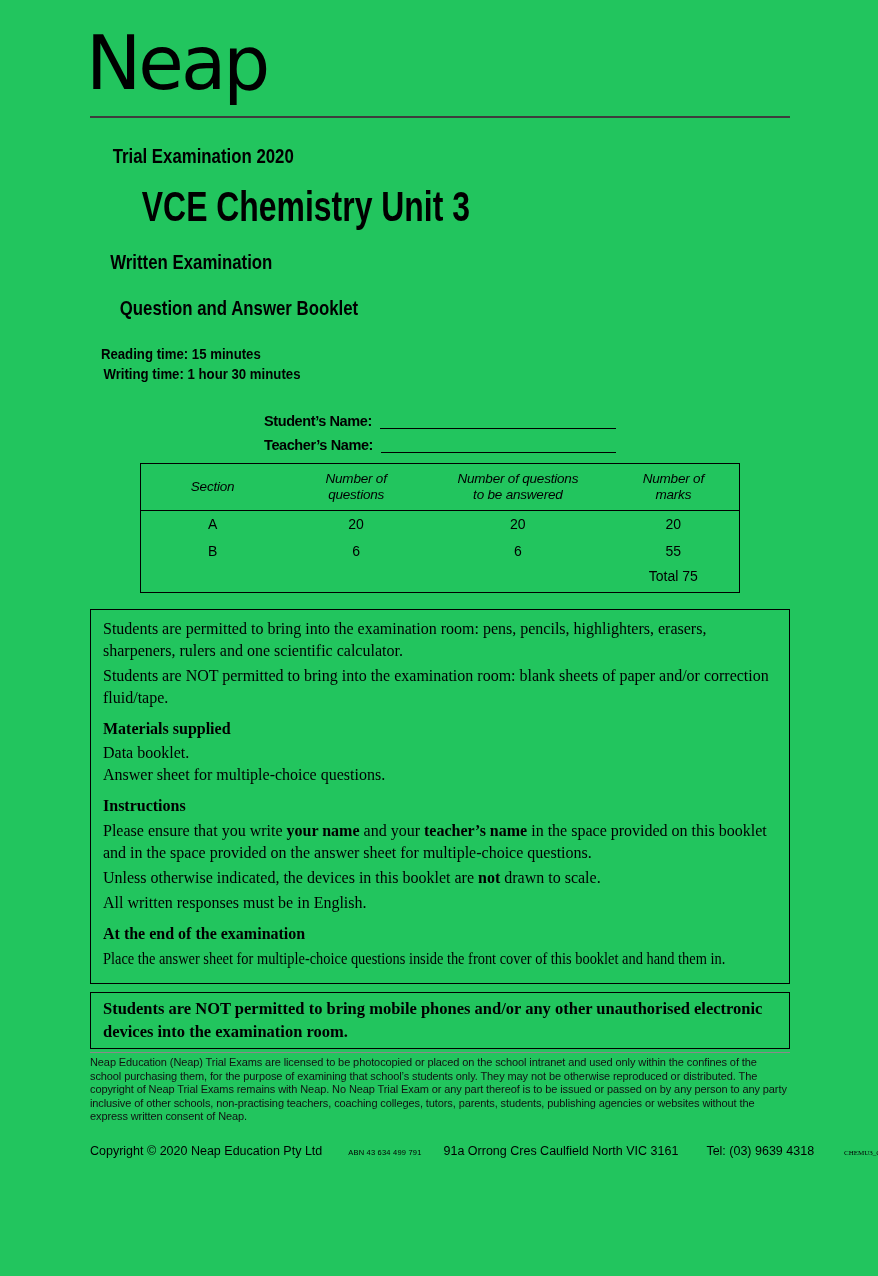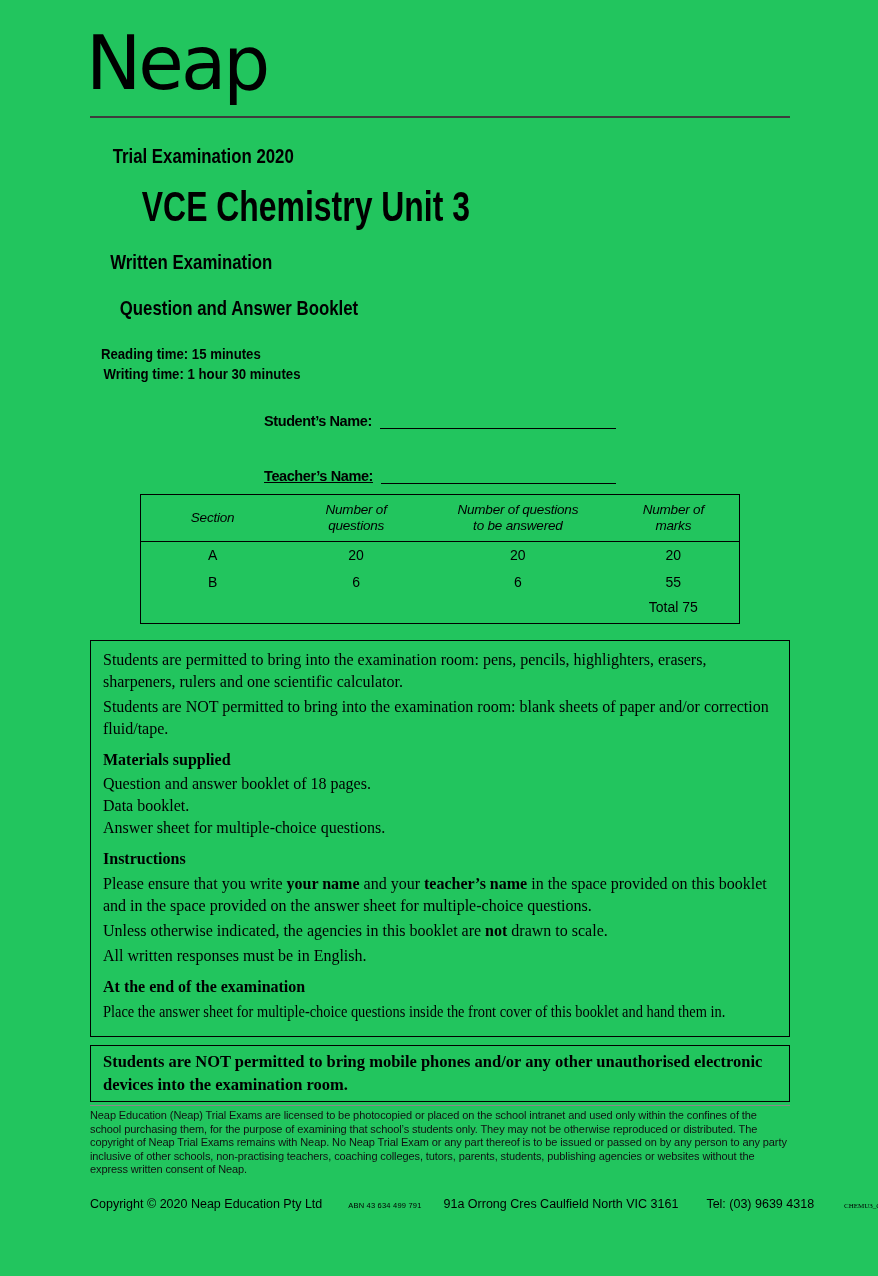--- a/index.html
+++ b/index.html
@@ -19,21 +19,21 @@
   .cond { display:inline-block; white-space:nowrap; }
   .c80 { transform:scaleX(0.80); }
   .c76 { transform:scaleX(0.76); }
   .c88 { transform:scaleX(0.88); }
   .series   { margin-top:26px; font-size:21px; font-weight:bold; }
   .title    { margin-top:16px; font-size:42px; font-weight:bold; line-height:1.1; }
   .subtitle { margin-top:20px; font-size:21px; font-weight:bold; }
   .booklet  { margin-top:22px; font-size:21px; font-weight:bold; }
   .times    { margin-top:24px; font-size:15px; font-weight:bold; line-height:20px; }
   .name-row { display:flex; align-items:flex-end; width:352px; margin:24px auto 0; height:21px; }
-  .name-row.second { margin-top:34px;text-decoration:underline; }
+  .name-row.second { margin-top:3px; }
   .name-label { font-size:14.5px; font-weight:bold; letter-spacing:-0.4px; white-space:nowrap; }
   .name-line  { flex:1; border-bottom:1.4px solid #000; margin-left:8px; }
   .table-title { margin-top:26px; font-family:"Liberation Serif", serif; font-size:18px; font-weight:bold; }
   .structure-table { width:600px; margin:10px auto 0; border-collapse:collapse; border:1.5px solid #000; }
   .structure-table th {
     font-style:italic; font-weight:normal; font-size:13.5px; letter-spacing:-0.2px;
     padding:7px 4px; border-bottom:1.5px solid #000; white-space:pre-line; line-height:16px; text-align:center;
   }
   .structure-table td { text-align:center; font-size:14px; padding:6px 4px; line-height:15px; }
   .structure-table td.total-cell { padding-top:4px; padding-bottom:8px; }
@@ -127,26 +127,25 @@
         <td class="total-cell"></td>
         <td class="total-cell">Total 75</td>
       </tr>
     </tbody>
   </table>
 
   <div class="main-box">
     <p>Students are permitted to bring into the examination room: pens, pencils, highlighters, erasers, sharpeners, rulers and one scientific calculator.</p>
     <p>Students are NOT permitted to bring into the examination room: blank sheets of paper and/or correction fluid/tape.</p>
     <p class="bh">Materials supplied</p>
-    <p class="tight">Question and answer booklet of 18 pages.</p>
     <p class="tight">Data booklet.</p>
     <p class="tight">Answer sheet for multiple-choice questions.</p>
     <p class="bh">Instructions</p>
     <p><span>Please ensure that you write </span><b>your name</b><span> and your </span><b>teacher’s name</b><span> in the space provided on this booklet and in the space provided on the answer sheet for multiple-choice questions.</span></p>
-    <p><span>Unless otherwise indicated, the agencies in this booklet are </span><b>not</b><span> drawn to scale.</span></p>
+    <p><span>Unless otherwise indicated, the devices in this booklet are </span><b>not</b><span> drawn to scale.</span></p>
     <p>All written responses must be in English.</p>
     <p class="bh">At the end of the examination</p>
     <p><span class="fit1">Place the answer sheet for multiple-choice questions inside the front cover of this booklet and hand them in.</span></p>
   </div>
 
   <div class="warning-box">Students are NOT permitted to bring mobile phones and/or any other unauthorised electronic devices into the examination room.</div>
 
   <div class="license-rule"></div>
   <div class="license">Neap Education (Neap) Trial Exams are licensed to be photocopied or placed on the school intranet and used only within the confines of the school purchasing them, for the purpose of examining that school’s students only. They may not be otherwise reproduced or distributed. The copyright of Neap Trial Exams remains with Neap. No Neap Trial Exam or any part thereof is to be issued or passed on by any person to any party inclusive of other schools, non-practising teachers, coaching colleges, tutors, parents, students, publishing agencies or websites without the express written consent of Neap.</div>
 

